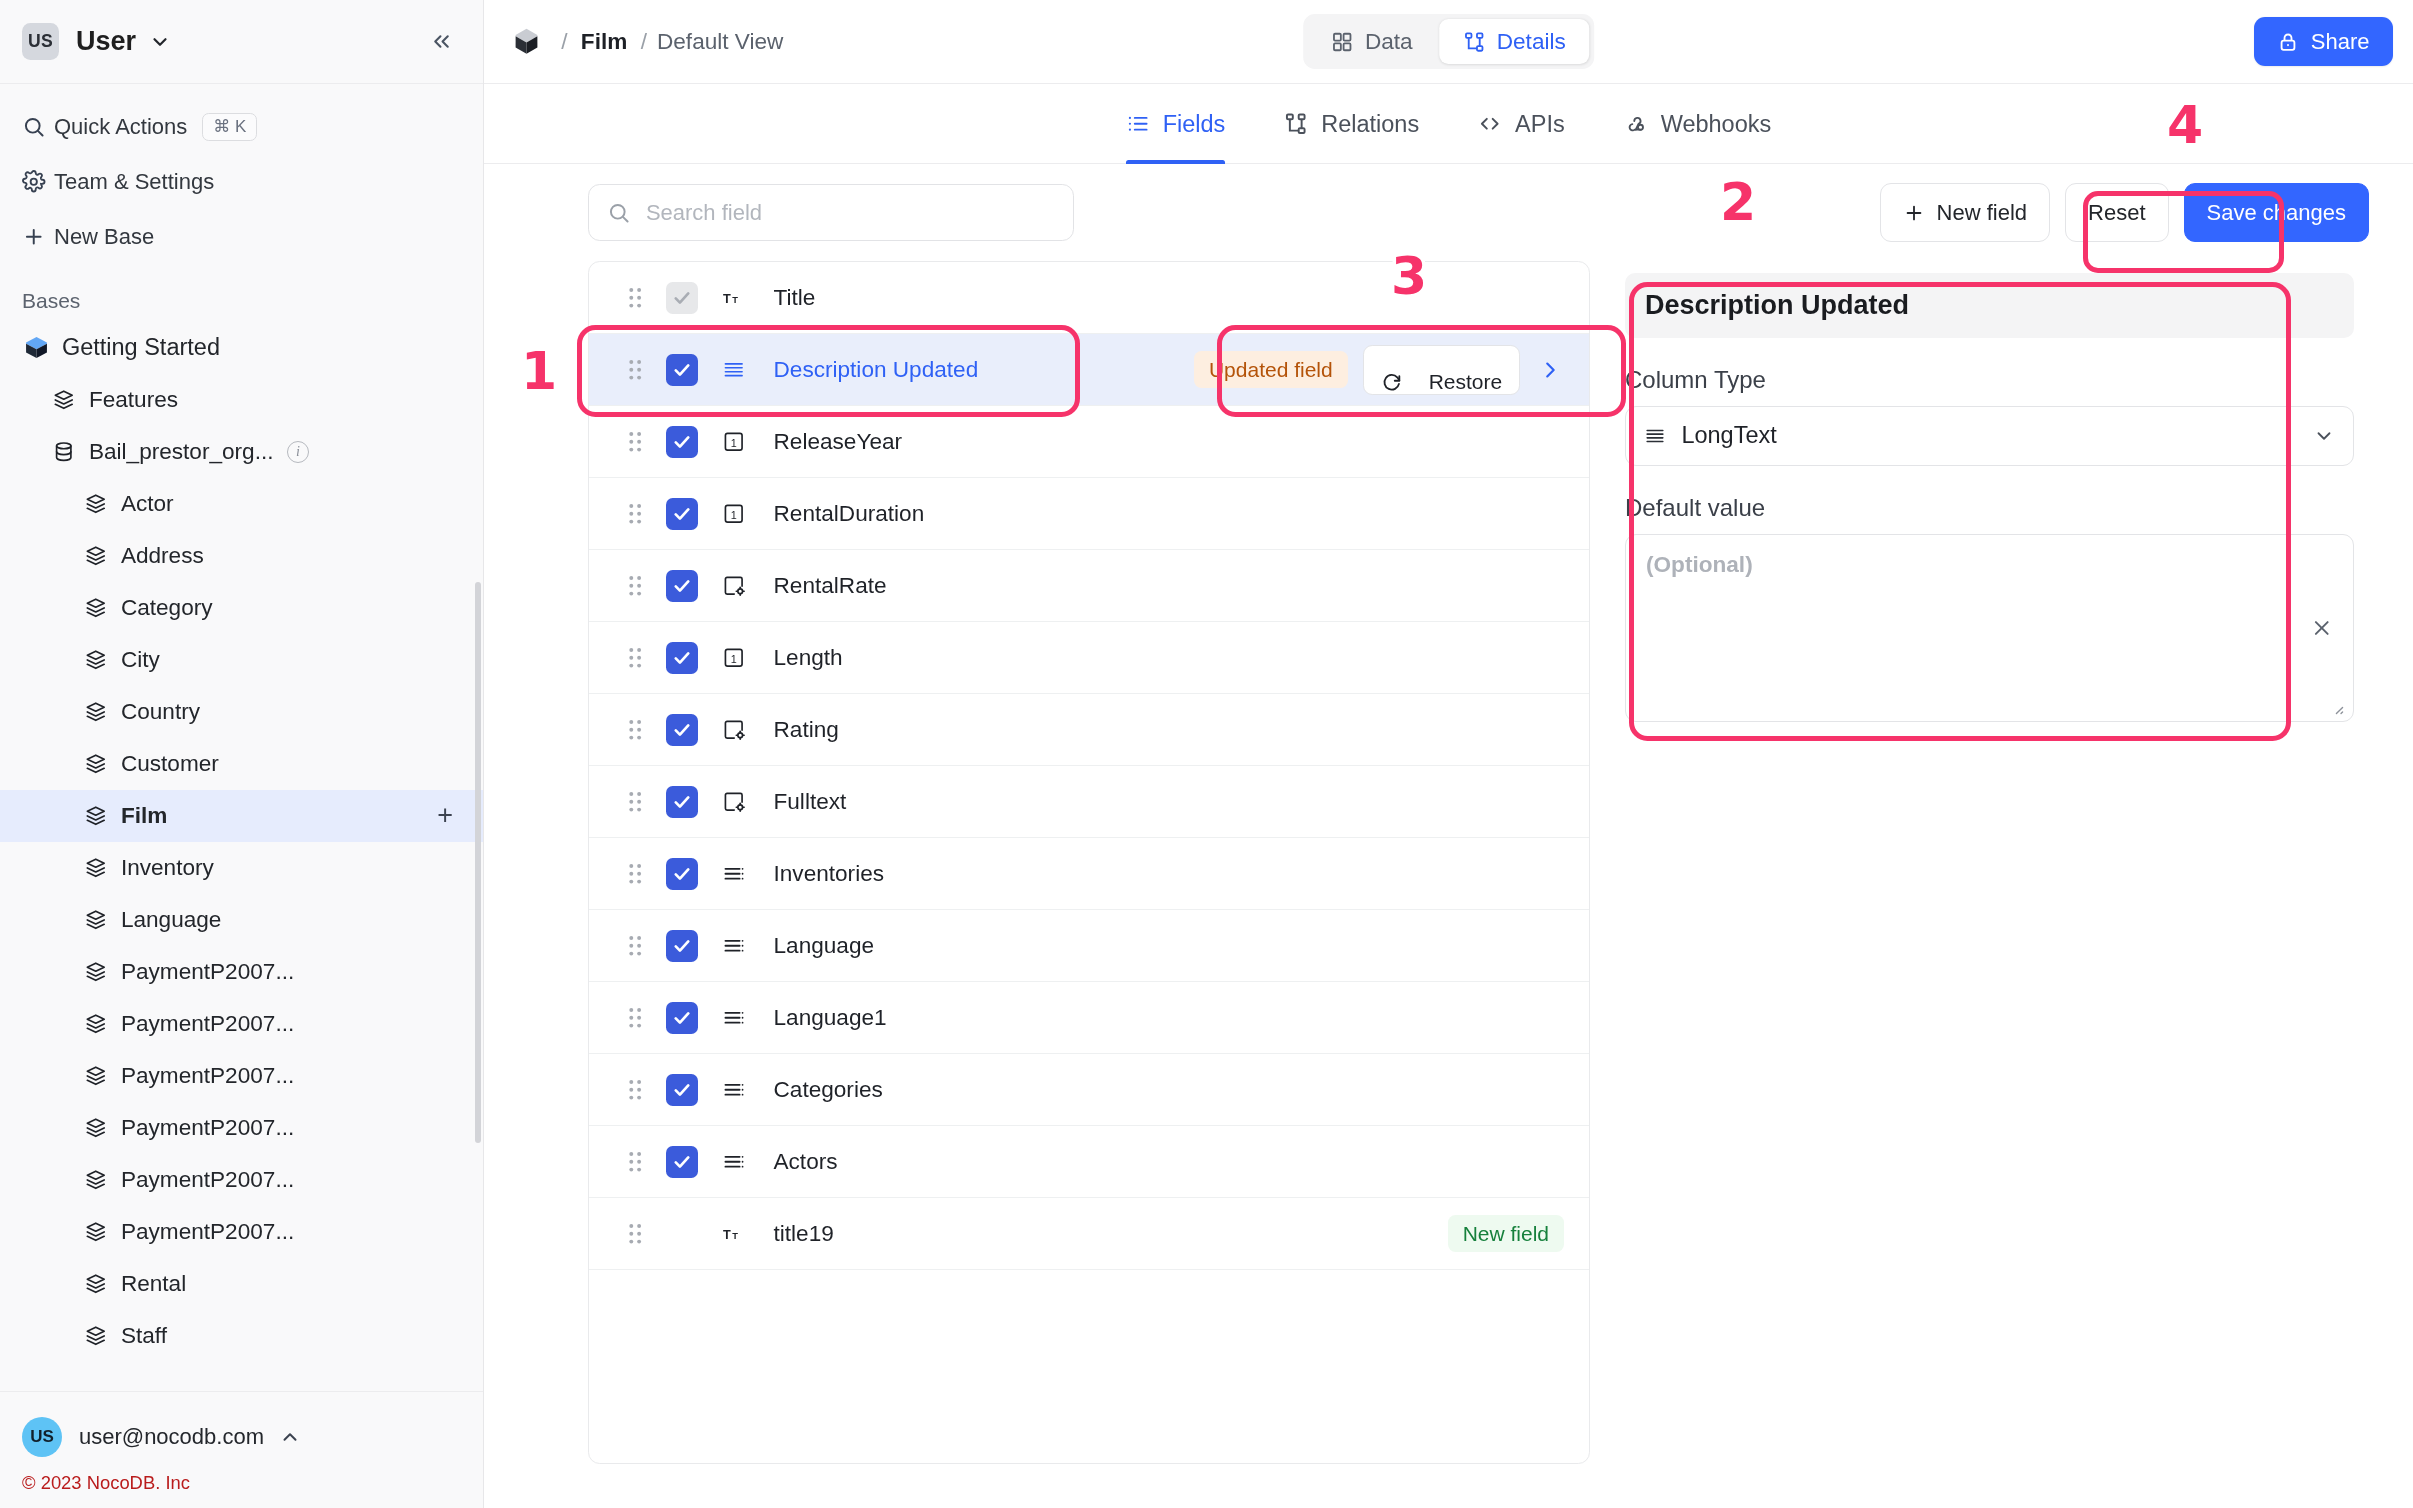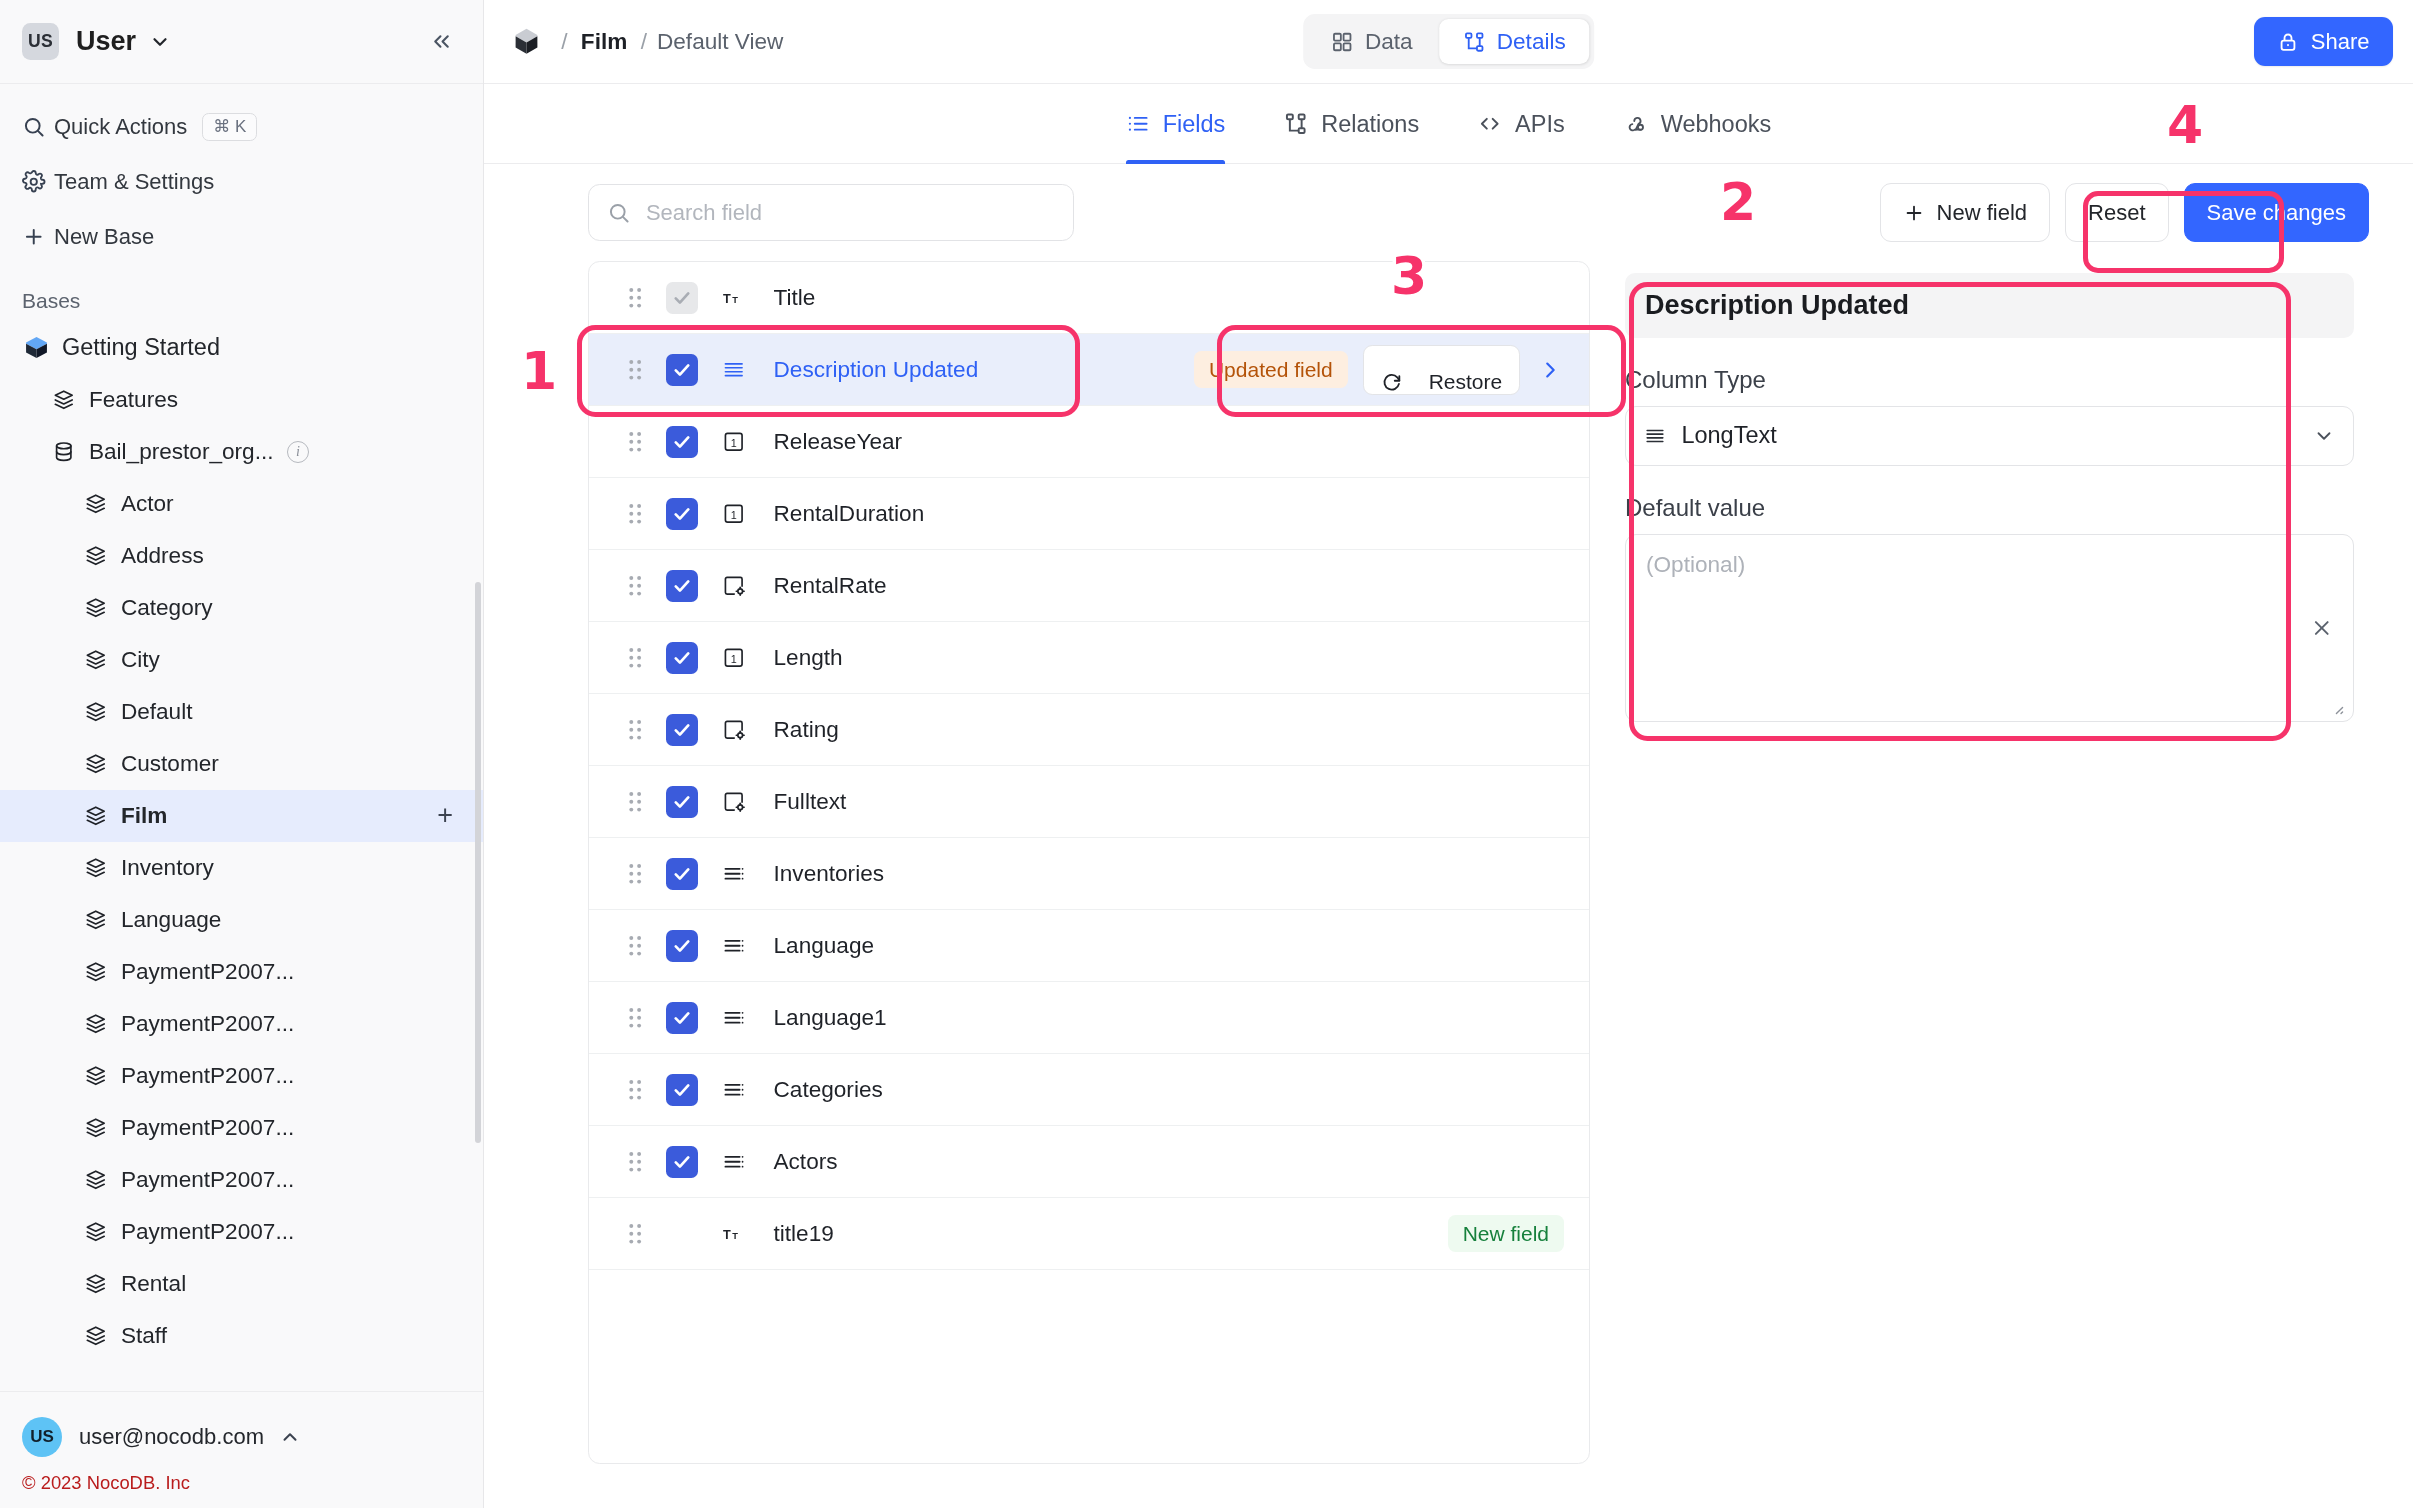--- a/index.html
+++ b/index.html
@@ -224,21 +224,21 @@
   }
   .dp-label { font-size: 24px; color: #3b4049; margin: 28.5px 0 11.7px 0; }
   .dp-select {
     height: 60px; border: 0.8px solid #e3e4e7; border-radius: 11px;
     display: flex; align-items: center; padding: 0 18.4px; gap: 15px;
     font-size: 23.5px; color: #1f2228; background: #fff;
   }
   .dp-select .cd { margin-left: auto; color: #4b515b; }
   .dp-textarea {
     height: 188px; border: 0.8px solid #e3e4e7; border-radius: 11px;
-    position: relative; background: #fff; padding: 17px 20px;
+    position: relative; background: #fff; padding: 17px 20px; font-weight: bold;
   }
   .dp-textarea .ph { font-size: 22.6px; color: #aeb2b9; }
   .ta-x { position: absolute; right: 20px; top: 50%; transform: translateY(-50%); color: #5b626d; font-size: 25px; }
   .ta-grip { position: absolute; right: 6.7px; bottom: 3.4px; color: #8d929a; font-size: 18.4px; }
 
   
   .anno-box {
     position: absolute; border: 5.9px solid #f6336a; border-radius: 18.4px;
     pointer-events: none; z-index: 40;
   }
@@ -380,21 +380,21 @@
           <span class="lbl">City</span>
         </div>
         <div class="sb-row lvl2">
           <span class="lic">
             <svg width="23.5" height="23.5" viewBox="0 0 24 24" fill="none" stroke="#1f2228" stroke-width="1.7" stroke-linecap="round" stroke-linejoin="round">
               <path d="M12 3.2 3.4 7.3 12 11.4 20.6 7.3Z" stroke-width="1.7"></path>
               <path d="M3.4 12.2 12 16.3l8.6-4.1" stroke-width="1.7"></path>
               <path d="M3.4 16.7 12 20.8l8.6-4.1" stroke-width="1.7"></path>
             </svg>
           </span>
-          <span class="lbl">Default</span>
+          <span class="lbl">Country</span>
         </div>
         <div class="sb-row lvl2">
           <span class="lic">
             <svg width="23.5" height="23.5" viewBox="0 0 24 24" fill="none" stroke="#1f2228" stroke-width="1.7" stroke-linecap="round" stroke-linejoin="round">
               <path d="M12 3.2 3.4 7.3 12 11.4 20.6 7.3Z" stroke-width="1.7"></path>
               <path d="M3.4 12.2 12 16.3l8.6-4.1" stroke-width="1.7"></path>
               <path d="M3.4 16.7 12 20.8l8.6-4.1" stroke-width="1.7"></path>
             </svg>
           </span>
           <span class="lbl">Customer</span>

